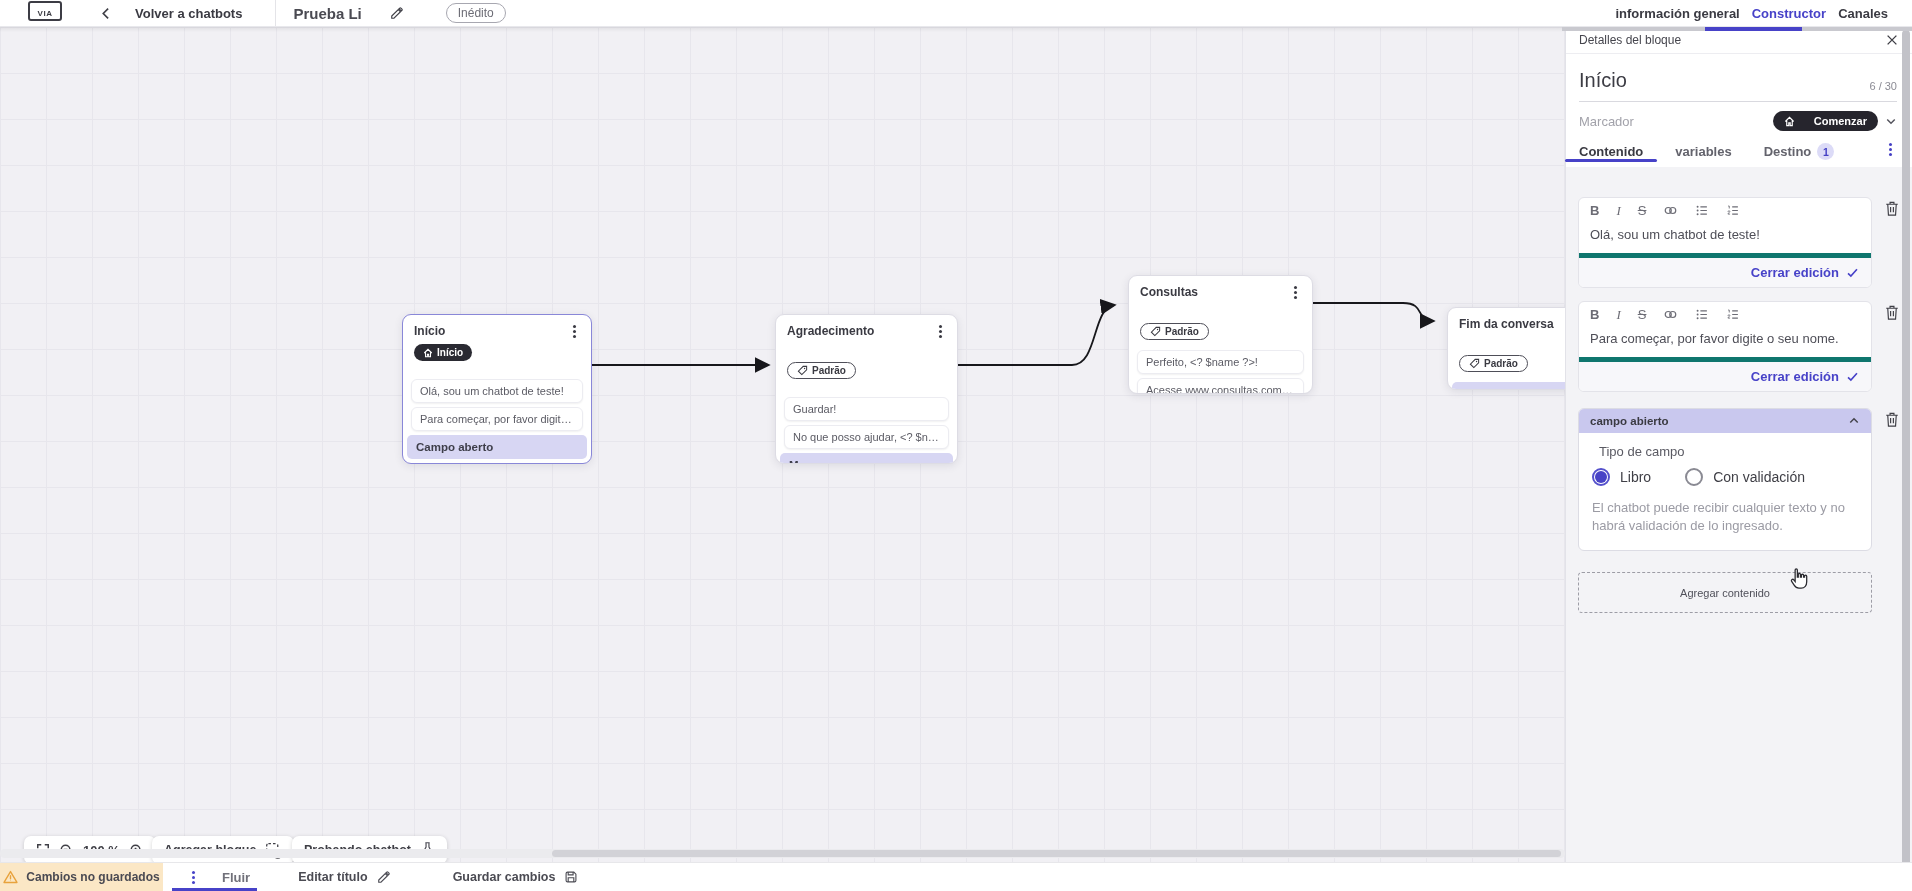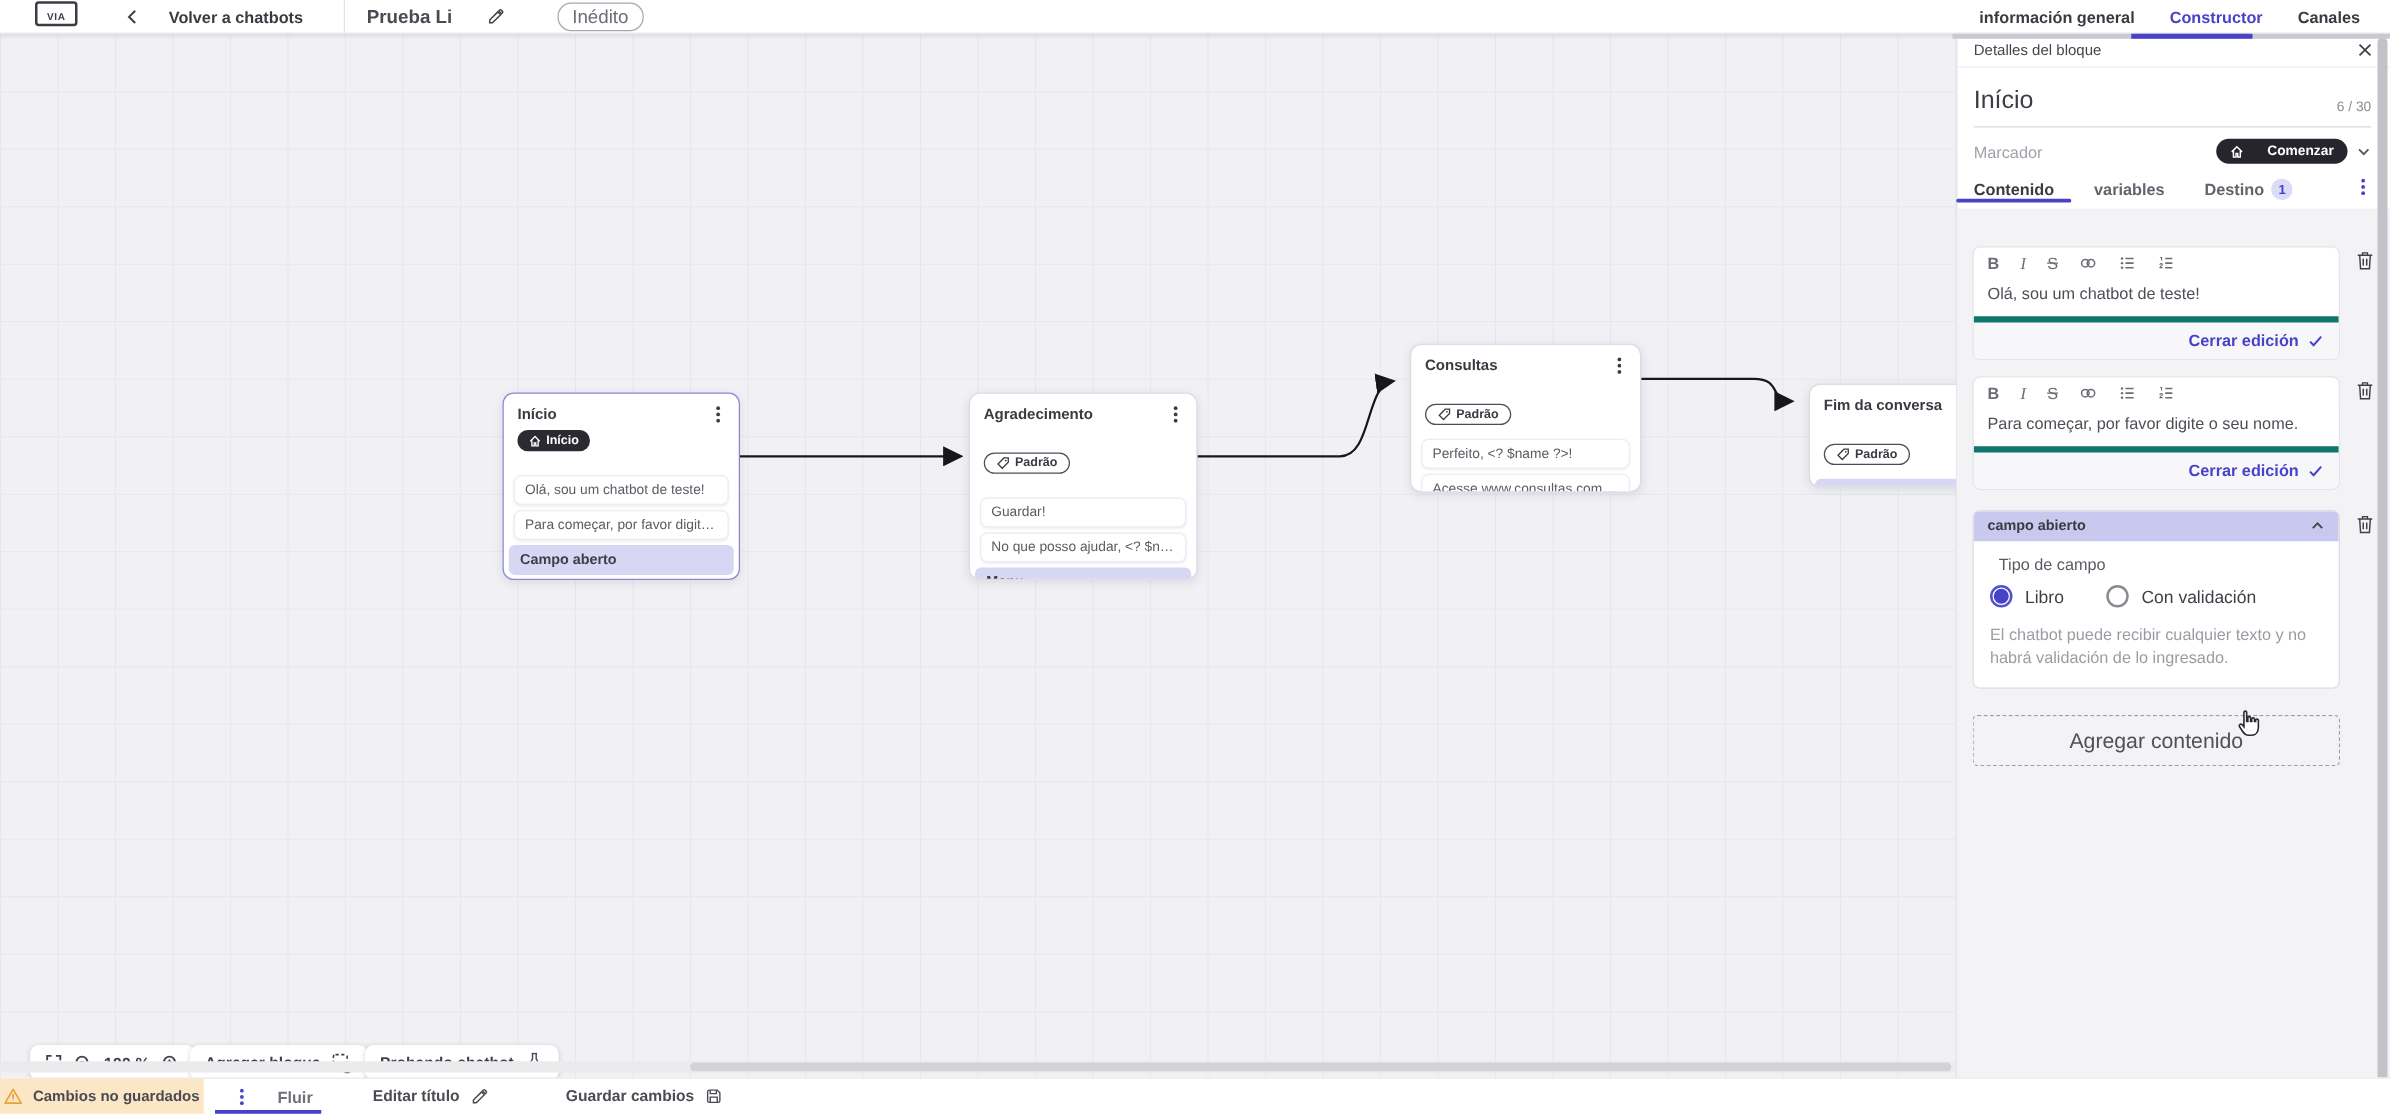--- a/index.html
+++ b/index.html
@@ -12,22 +12,22 @@
             border-bottom:1px solid #e8e8ec; display:flex; align-items:center; z-index:30; }
   .logo-box { width:34px; height:20px; margin-left:28px; border:2px solid #3c3c44; border-radius:3px;
               margin-top:-4px; position:relative; display:flex; align-items:flex-end; justify-content:center; }
   .logo-box span { font-size:8px; font-weight:bold; letter-spacing:.5px; color:#3c3c44; line-height:10px; }
   .back-chev { margin-left:38px; color:#3c3c44; }
   .back-label { margin-left:22px; font-size:13px; font-weight:bold; color:#3a3a42; }
   .tb-divider { width:1px; height:26px; background:#e4e4e8; margin-left:33px; }
   .doc-title { margin-left:17px; font-size:15px; font-weight:600; color:#4a4a52; }
   .tb-pencil { margin-left:28px; color:#4c4c54; }
   .status-pill { margin-left:42px; border:1px solid #a7a7b0; border-radius:11px; padding:2px 11px;
-                 font-size:15px; color:#6c6c75; }
-  .tb-tabs { position:absolute; right:24px; top:0; height:26px; display:flex; align-items:center; gap:28px; }
+                 font-size:12px; color:#6c6c75; }
+  .tb-tabs { position:absolute; right:24px; top:0; height:26px; display:flex; align-items:center; gap:12px; }
   .tb-tab { font-size:13px; font-weight:bold; color:#3a3a42; cursor:pointer; }
   .tb-tab.active { color:#4742c8; }
   .tab-track { position:absolute; left:1562px; top:27px; width:350px; height:4px; background:#c9c9cf; z-index:31; }
   .tab-track .blue { position:absolute; left:143px; top:0; width:97px; height:4px; background:#4742c8; }
 
   
   .canvas { position:absolute; left:0; top:27px; width:1565px; height:835px;
             background-color:#f1f0f4;
             background-image:linear-gradient(#e7e6ec 1px, transparent 1px),
                              linear-gradient(90deg,#e7e6ec 1px, transparent 1px);
@@ -111,21 +111,21 @@
   .of-body { padding:11px 13px 15px; }
   .of-type-label { font-size:13px; color:#5a5a63; margin-left:7px; }
   .of-options { display:flex; align-items:center; gap:34px; margin-top:9px; }
   .of-opt { display:flex; align-items:center; gap:10px; font-size:14px; color:#3f3f46; cursor:pointer; }
   .radio { width:18px; height:18px; border-radius:50%; border:2px solid #8a8a93; background:#fff; position:relative; }
   .radio.sel { border-color:#5551cc; }
   .radio.sel::after { content:""; position:absolute; inset:1px; border-radius:50%; background:#4843c6; }
   .of-helper { margin-top:13px; font-size:13px; line-height:18px; color:#9b9ba4; }
 
   .add-content { margin-top:21px; margin-right:28px; height:41px; border:1.5px dashed #9d9da6; border-radius:4px;
-                 display:flex; align-items:center; justify-content:center; font-size:17px; color:#50505a;
+                 display:flex; align-items:center; justify-content:center; font-size:11px; color:#50505a;
                  cursor:pointer; }
   .hand-cursor { position:absolute; left:222px; top:540px; z-index:5; }
 
   .vscroll { position:absolute; right:2px; top:3px; width:8px; height:846px; background:#c2c2c8; border-radius:4px; }
 
   
   .bottombar { position:absolute; left:0; top:862px; width:1912px; height:29px; background:#fff;
                border-top:1px solid #e7e7ea; display:flex; align-items:center; z-index:40; }
   .warn-chip { height:100%; width:163px; background:#fbe7c5; display:flex; align-items:center;
                justify-content:center; gap:8px; font-size:12px; font-weight:bold; color:#4a4a52; }

